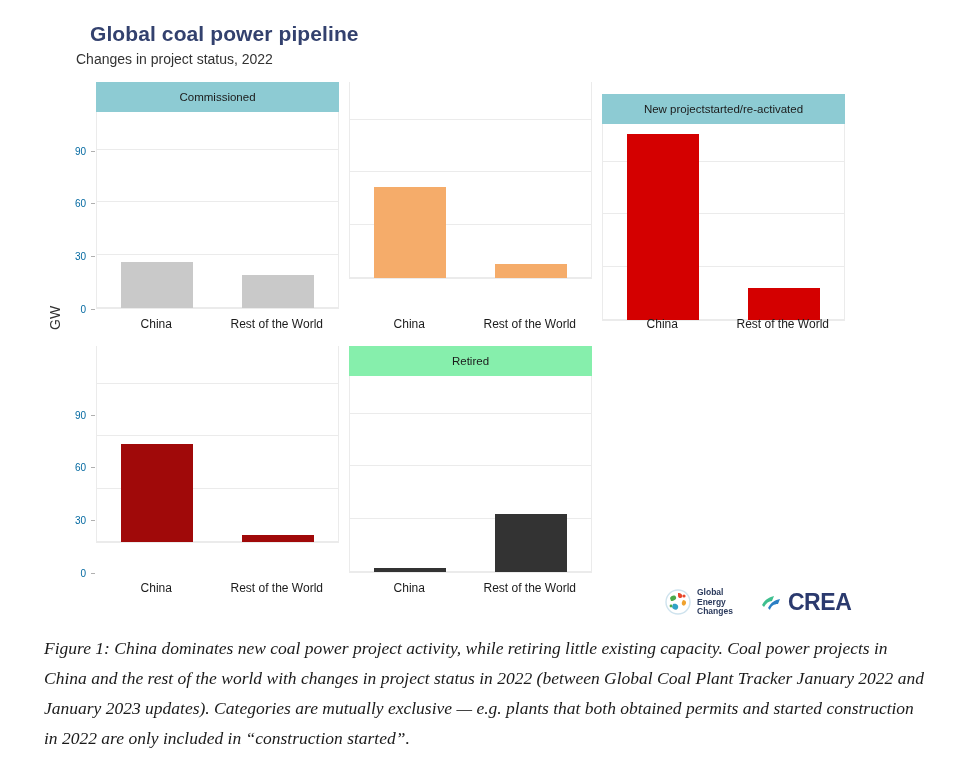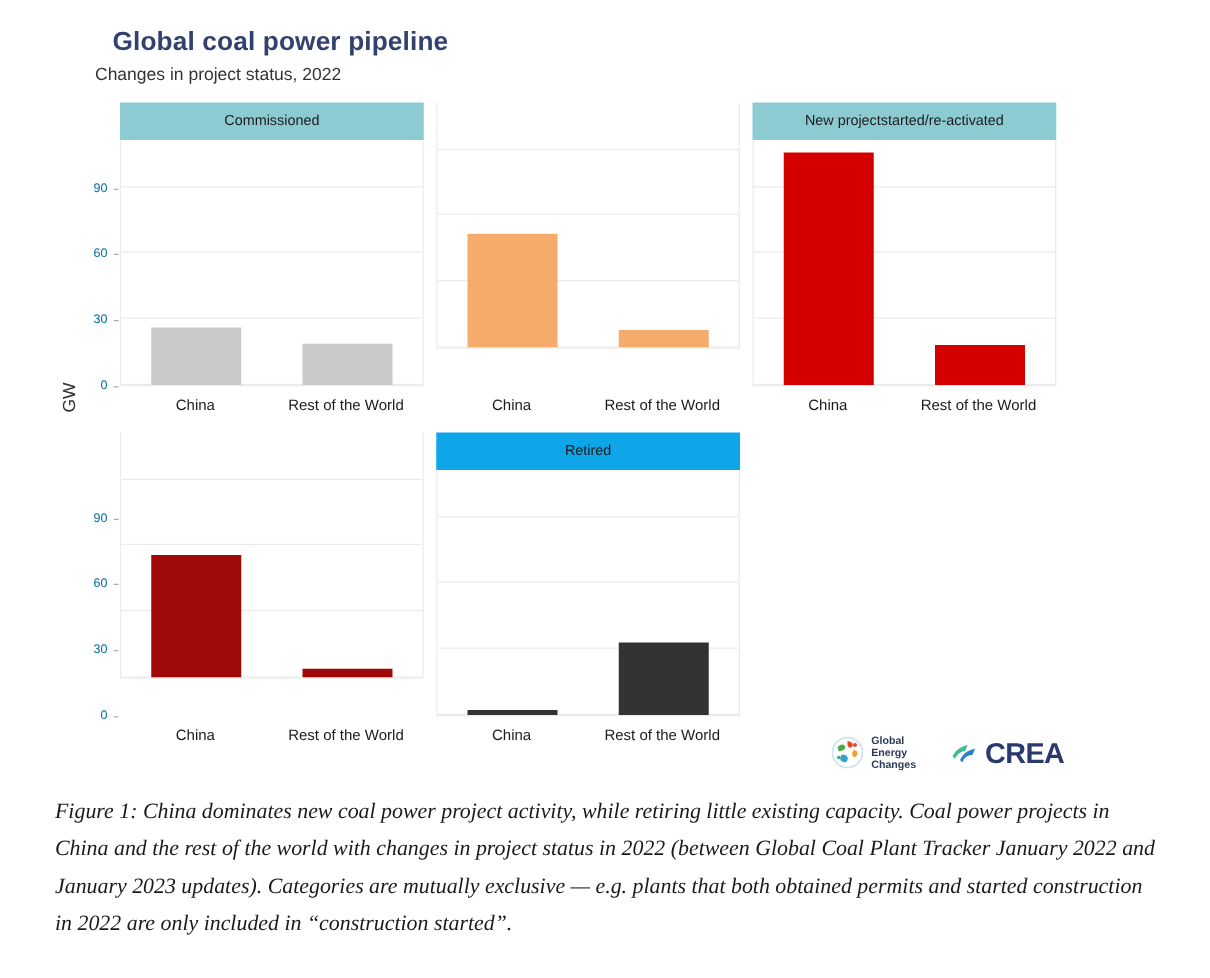--- a/index.html
+++ b/index.html
@@ -123,21 +123,21 @@
           <div class="gridline" style="bottom: 158.304px;"></div>
           <div class="bar" style="left: 24.1px; width: 72.3px; height: 91.4643px; background: rgb(245, 172, 106);"></div>
           <div class="tickmark" style="left: 60.25px;"></div>
           <div class="bar" style="left: 144.6px; width: 72.3px; height: 14.0714px; background: rgb(245, 172, 106);"></div>
           <div class="tickmark" style="left: 180.75px;"></div>
         </div>
         <div class="xlab" style="left: 60.25px; top: 235px;">China</div>
         <div class="xlab" style="left: 180.75px; top: 235px;">Rest of the World</div>
       </div>
       <div class="facet" style="left: 602px; top: 82px; width: 243px;">
-        <div class="facet-strip" style="background: rgb(141, 203, 211);">
+        <div class="facet-strip" style="background: rgb(141, 203, 211); margin-top: 12px;">
           <span>New project</span>
           <br>
           <span>started/re-activated</span>
         </div>
         <div class="facet-panel" style="height: 197px;">
           <div class="gridline" style="bottom: 0px;"></div>
           <div class="gridline" style="bottom: 52.7679px;"></div>
           <div class="gridline" style="bottom: 105.536px;"></div>
           <div class="gridline" style="bottom: 158.304px;"></div>
           <div class="bar" style="left: 24.1px; width: 72.3px; height: 186.446px; background: rgb(212, 0, 0);"></div>
@@ -156,21 +156,21 @@
           <div class="gridline" style="bottom: 158.304px;"></div>
           <div class="bar" style="left: 24.1px; width: 72.3px; height: 98.5px; background: rgb(160, 9, 9);"></div>
           <div class="tickmark" style="left: 60.25px;"></div>
           <div class="bar" style="left: 144.6px; width: 72.3px; height: 7.03571px; background: rgb(160, 9, 9);"></div>
           <div class="tickmark" style="left: 180.75px;"></div>
         </div>
         <div class="xlab" style="left: 60.25px; top: 235px;">China</div>
         <div class="xlab" style="left: 180.75px; top: 235px;">Rest of the World</div>
       </div>
       <div class="facet" style="left: 349px; top: 346px; width: 243px;">
-        <div class="facet-strip" style="background: #0ea5e9;">
+        <div class="facet-strip" style="background: #86efac;">
           <span>Retired</span>
         </div>
         <div class="facet-panel" style="height: 197px;">
           <div class="gridline" style="bottom: 0px;"></div>
           <div class="gridline" style="bottom: 52.7679px;"></div>
           <div class="gridline" style="bottom: 105.536px;"></div>
           <div class="gridline" style="bottom: 158.304px;"></div>
           <div class="bar" style="left: 24.1px; width: 72.3px; height: 3.51786px; background: rgb(51, 51, 51);"></div>
           <div class="tickmark" style="left: 60.25px;"></div>
           <div class="bar" style="left: 144.6px; width: 72.3px; height: 58.0446px; background: rgb(51, 51, 51);"></div>

